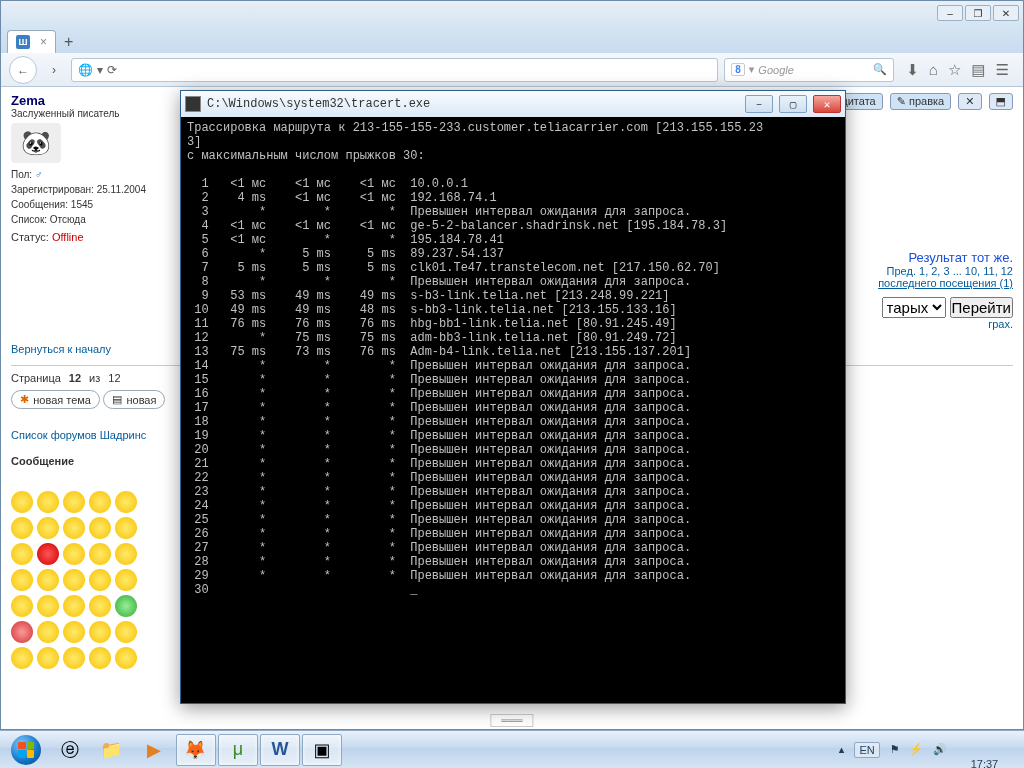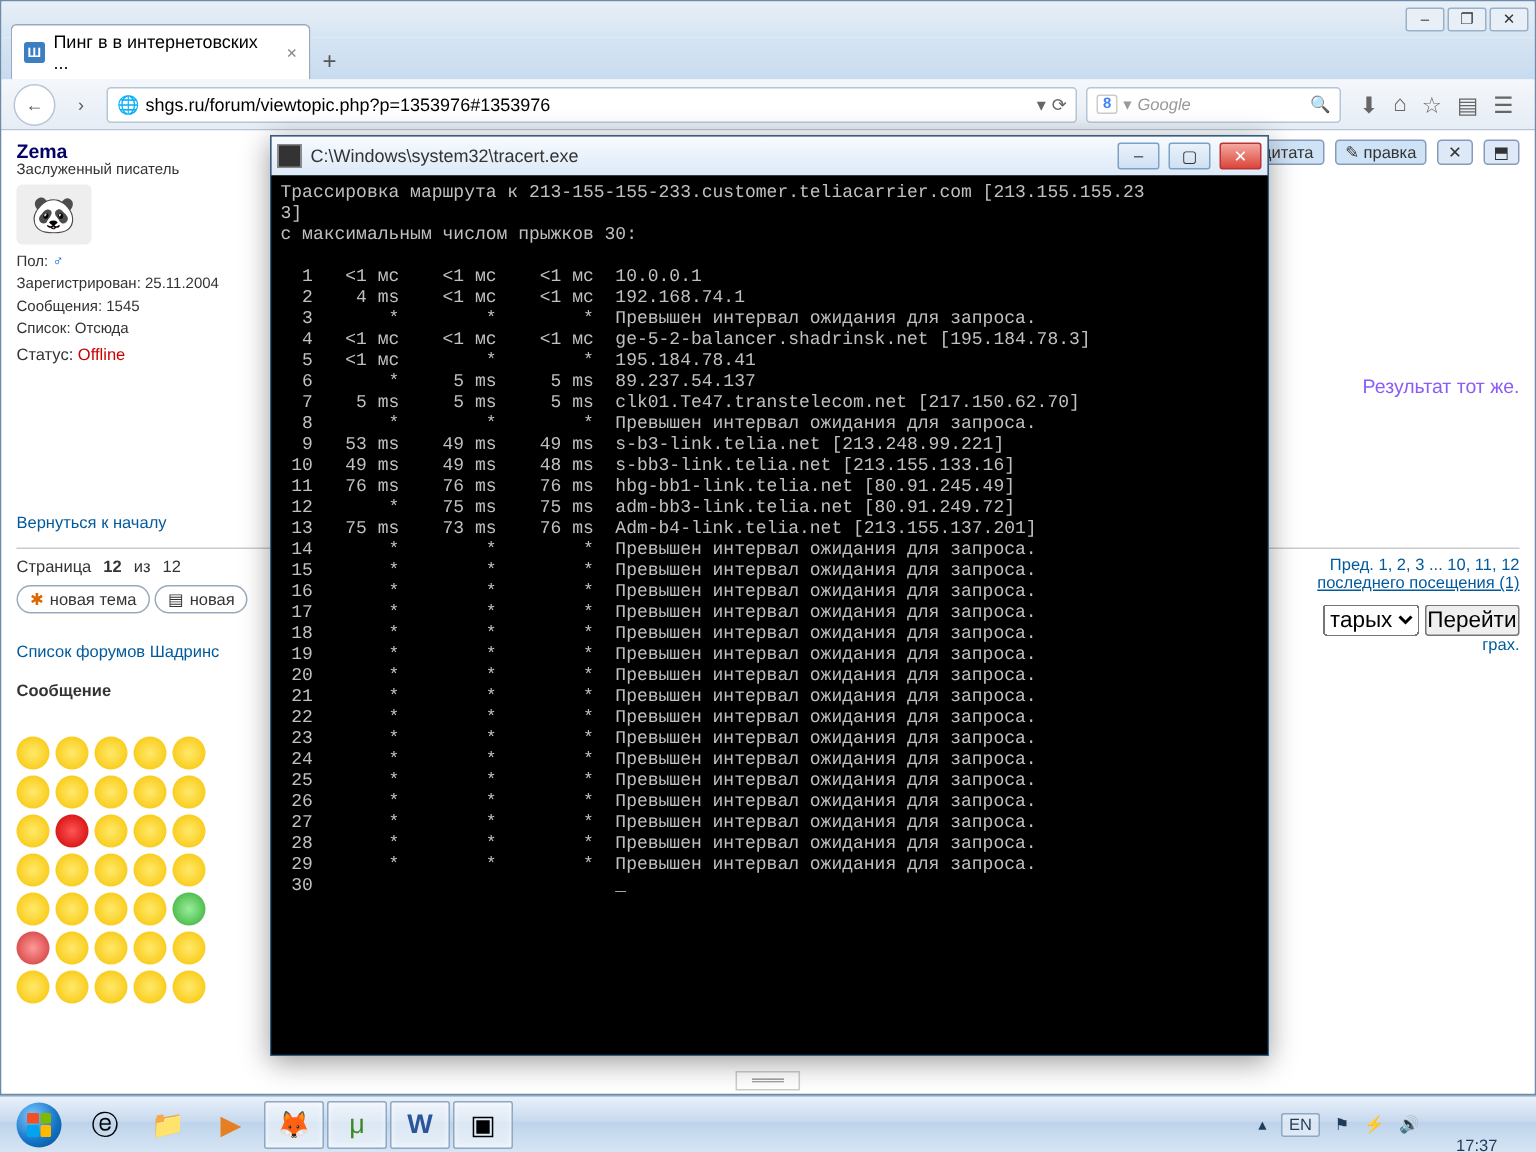--- a/index.html
+++ b/index.html
@@ -40,35 +40,35 @@
 .btn-pill .star { color: #d60; }
 .sub-link { color: #005a9c; margin-top: 20px; display: block; }
 .msg-head { font-weight: bold; margin-top: 14px; color: #333; }
 .smiles-head { font-size: 11px; text-align: center; }
 .smiles { display: grid; grid-template-columns: repeat(5, 22px); gap: 4px; margin-top: 4px; }
 .smile { width: 22px; height: 22px; background: radial-gradient(#ffe96b, #f7c200); border-radius: 50%; position: relative; cursor:pointer;}
 .more-smiles { color: #005a9c; font-size: 11px; text-align: center; margin-top: 4px; cursor:pointer;}
 
 .right-side { position: absolute; right: 10px; top: 6px; font-size: 11px; color: #333; text-align: right; }
 .right-side .pill { background:#cfe3f6; border:1px solid #89b; border-radius:3px; padding:1px 6px; margin-left:4px; cursor:pointer; display:inline-block;}
-.right-side .result { margin-top: 140px; font-size: 13px; color:#8b5cf6; white-space:nowrap;}
-.right-side .pager2 { margin-top: 106px; }
+.right-side .result { margin-top: 140px; font-size: 13px; color:#1d4ed8; white-space:nowrap;}
+.right-side .pager2 { }
 .right-side .pager2 a { color:#005a9c; cursor:pointer; }
 .right-side .visits { color:#005a9c; text-decoration:underline; cursor:pointer; }
 .right-side .go-row { margin-top: 8px; display:flex; gap:4px; justify-content:flex-end; align-items:center;}
 .right-side select, .right-side button { font-size:15px; }
 .right-side .games { color:#005a9c; cursor:pointer; }
 
 .post-meta { position:absolute; left:180px; top:6px; font-size:10px; color:#666; display:flex; align-items:center; gap:4px;}
 
 .scroll-hint { position:absolute; left:50%; bottom:2px; transform:translateX(-50%); font-size:10px; color:#888; border:1px solid #ccc; padding:0 10px;}
 
 
 .cmd-window { position: absolute; left: 180px; top: 90px; width: 666px; height: 614px; border: 1px solid #2e5e8a; box-shadow: 0 4px 18px rgba(0,0,0,.4); display: flex; flex-direction: column; background: #000; }
-.cmd-title { height: 26px; background: linear-gradient(#f7fbff, #dce9f7); display: flex; align-items: center; padding: 0 4px; gap: 6px; font-size: 12px; color: #333; }
+.cmd-title { height: 26px; background: linear-gradient(#f7fbff, #dce9f7); display: flex; align-items: center; padding: 0 4px; gap: 6px; font-size: 12px; color: #333; font-family: Liberation Mono, monospace; }
 .cmd-title .ico { width: 16px; height: 16px; background: #333; border: 1px solid #888; }
 .cmd-title .spacer { flex: 1; }
 .cmd-title .wbtn { width: 28px; height: 18px; border: 1px solid #7da2c4; background: linear-gradient(#eaf2fb,#cfe0f2); display: flex; align-items: center; justify-content: center; font-size: 11px; cursor: pointer; border-radius:2px;}
 .cmd-title .wbtn.close { background: linear-gradient(#f5a8a0,#d9463a); color:#fff; border-color:#b33;}
 .cmd-body { flex: 1; background: #000; color: #c0c0c0; font-family: "Consolas", "Courier New", monospace; font-size: 12px; line-height: 14px; padding: 4px 6px; overflow: hidden; white-space: pre; }
 
 
 .taskbar { position: absolute; left: 0; right: 0; bottom: 0; height: 38px; background: linear-gradient(#e9f1fb, #c7d9ee 45%, #bdd3eb 46%, #d6e5f4); border-top: 1px solid #8fa8c3; display: flex; align-items: center; padding: 0 4px; gap: 2px; }
 .start { width: 44px; height: 34px; border-radius: 4px; display: flex; align-items: center; justify-content: center; cursor:pointer;}
 .start .orb { width: 30px; height: 30px; border-radius: 50%; background: radial-gradient(circle at 35% 30%, #7cc6ff, #1272c4 60%, #094d86); display:grid; grid-template:1fr 1fr/1fr 1fr; gap:1px; padding:7px;}
@@ -88,31 +88,29 @@
 
 <div class="browser-window">
   <div class="browser-titlebar">
     <div class="win-btn">–</div>
     <div class="win-btn">❐</div>
     <div class="win-btn">✕</div>
   </div>
   <div class="tab-bar">
     <div class="tab">
       <span class="favicon">Ш</span>
-      <span>Пинг в в интернетовских ...</span>
       <span class="close">×</span>
     </div>
     <div class="tab-plus">+</div>
   </div>
   <div class="nav-bar">
     <div class="nav-btn back">←</div>
     <div class="nav-btn">›</div>
     <div class="url-bar">
       <span class="globe">🌐</span>
-      <input value="shgs.ru/forum/viewtopic.php?p=1353976#1353976" style="">
       <span>▾</span>
       <span>⟳</span>
     </div>
     <div class="search-bar">
       <span class="g">8</span>
       <span>▾</span>
       <span style="flex:1;font-style:italic;">Google</span>
       <span>🔍</span>
     </div>
     <div class="toolbar-icons">

